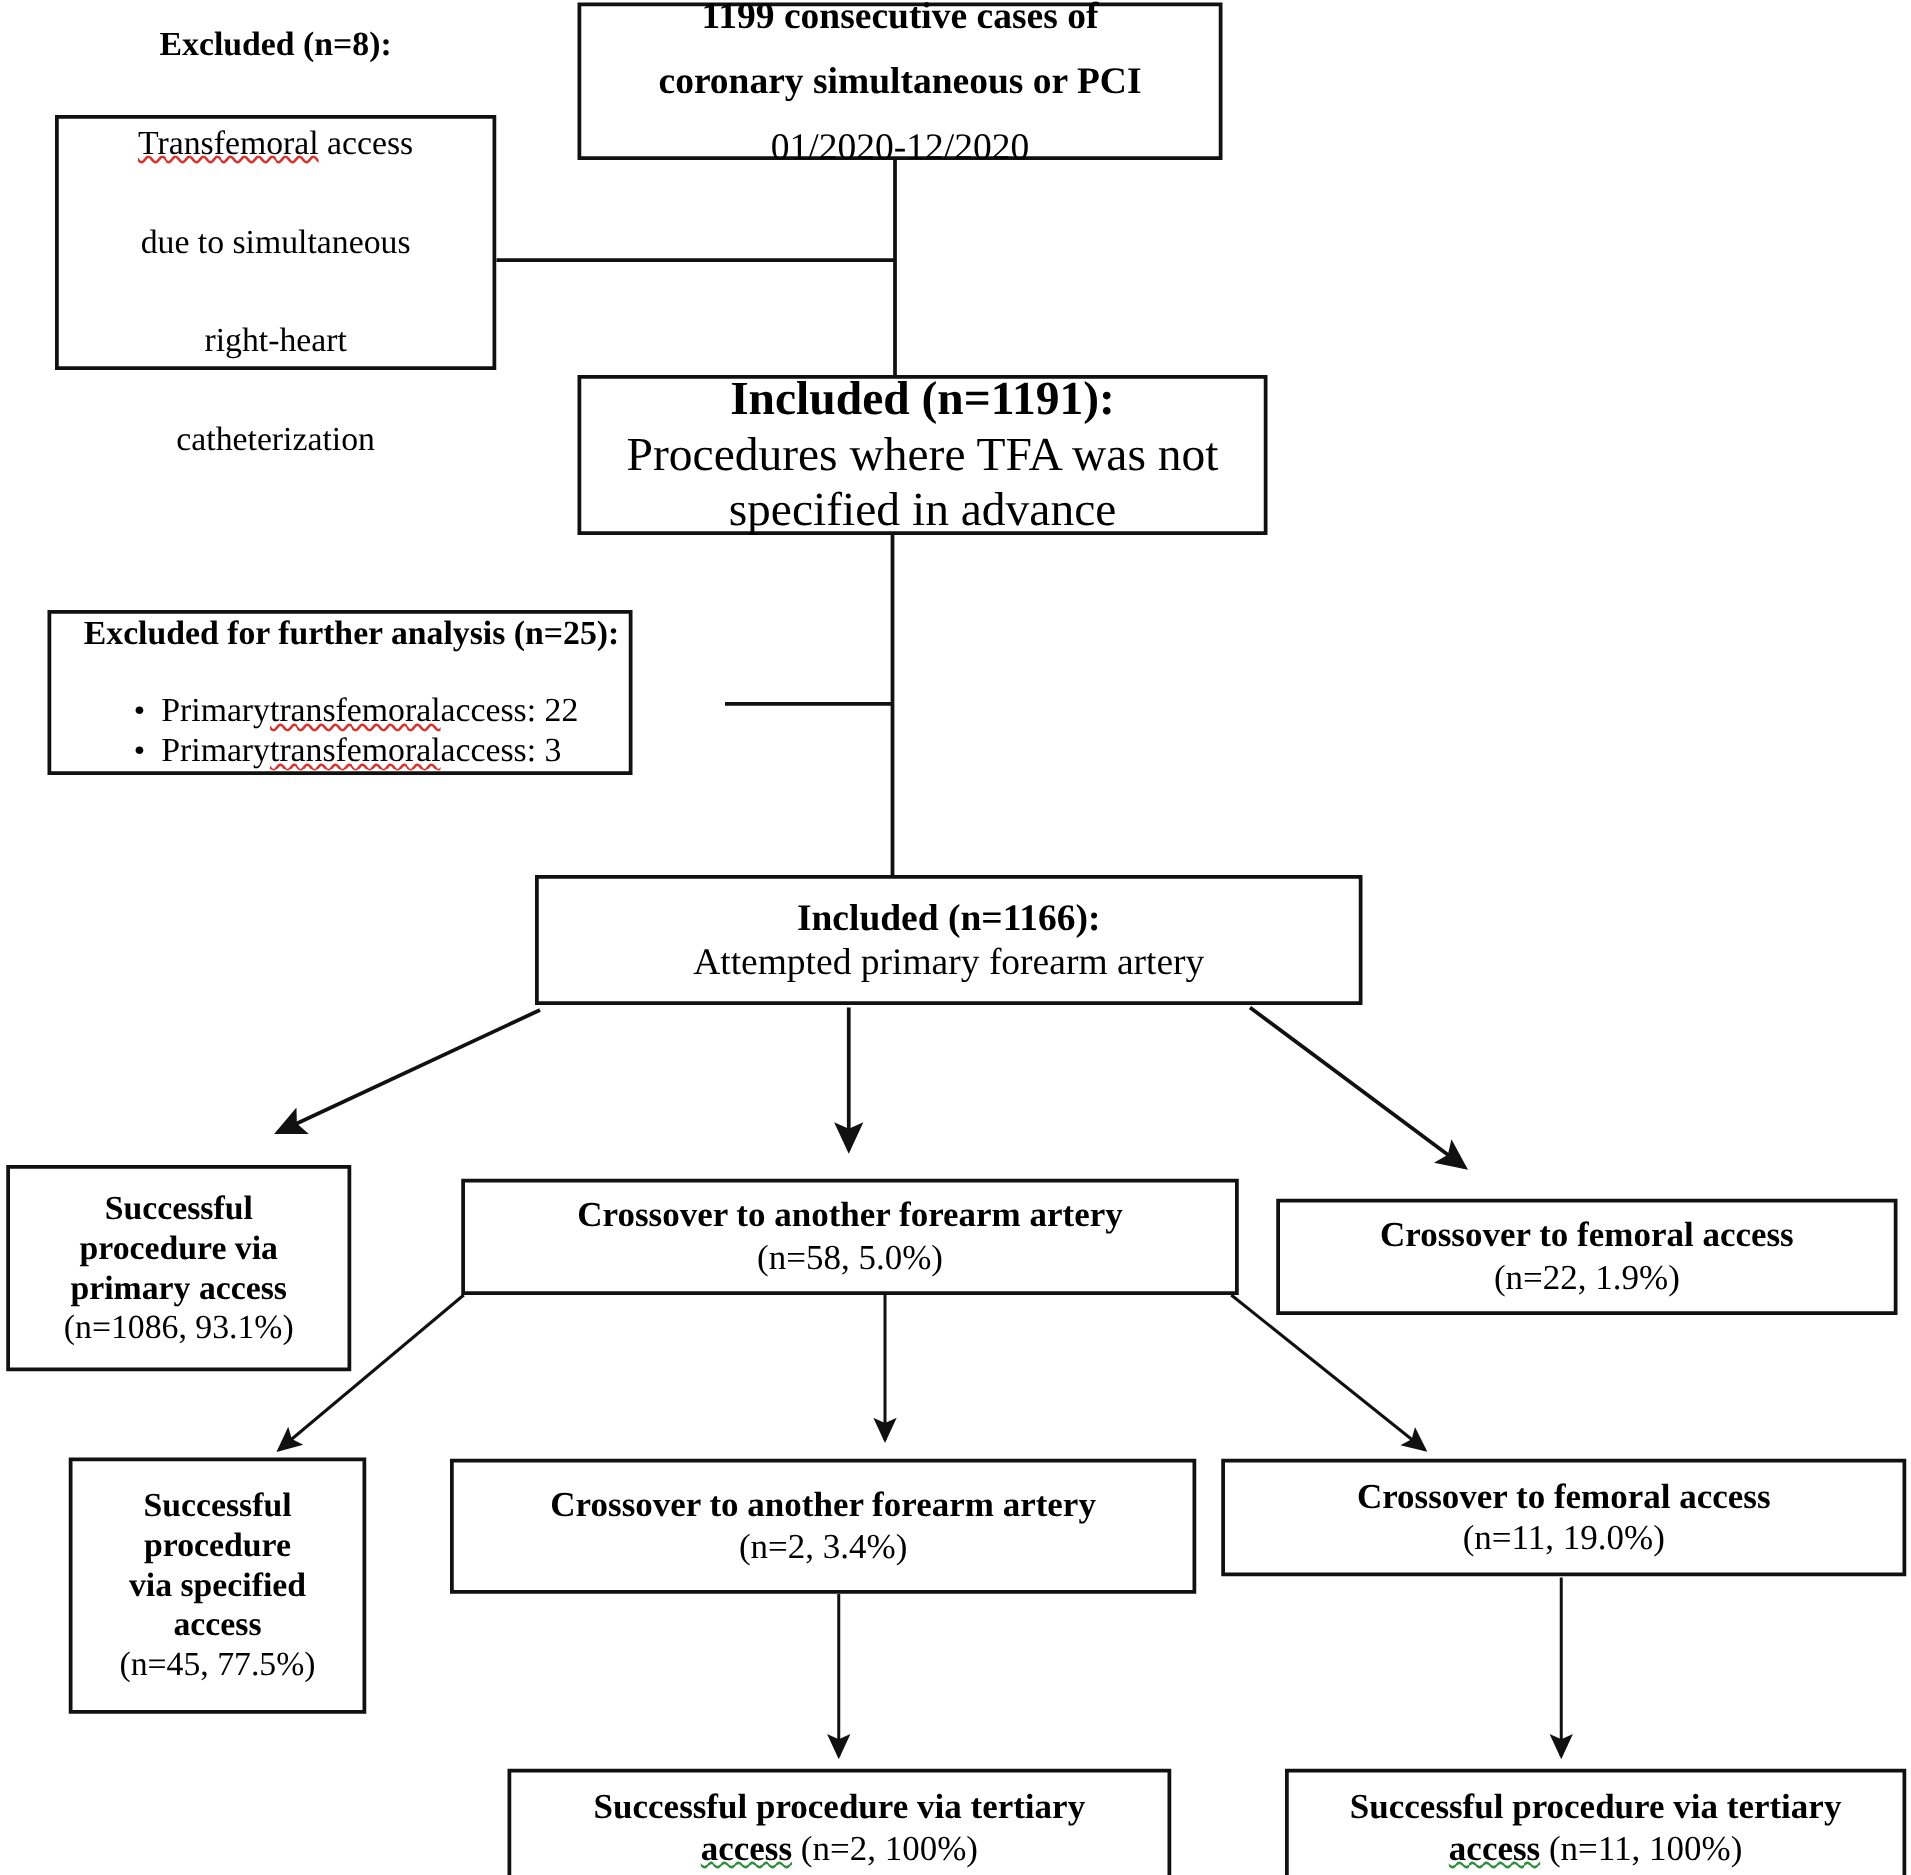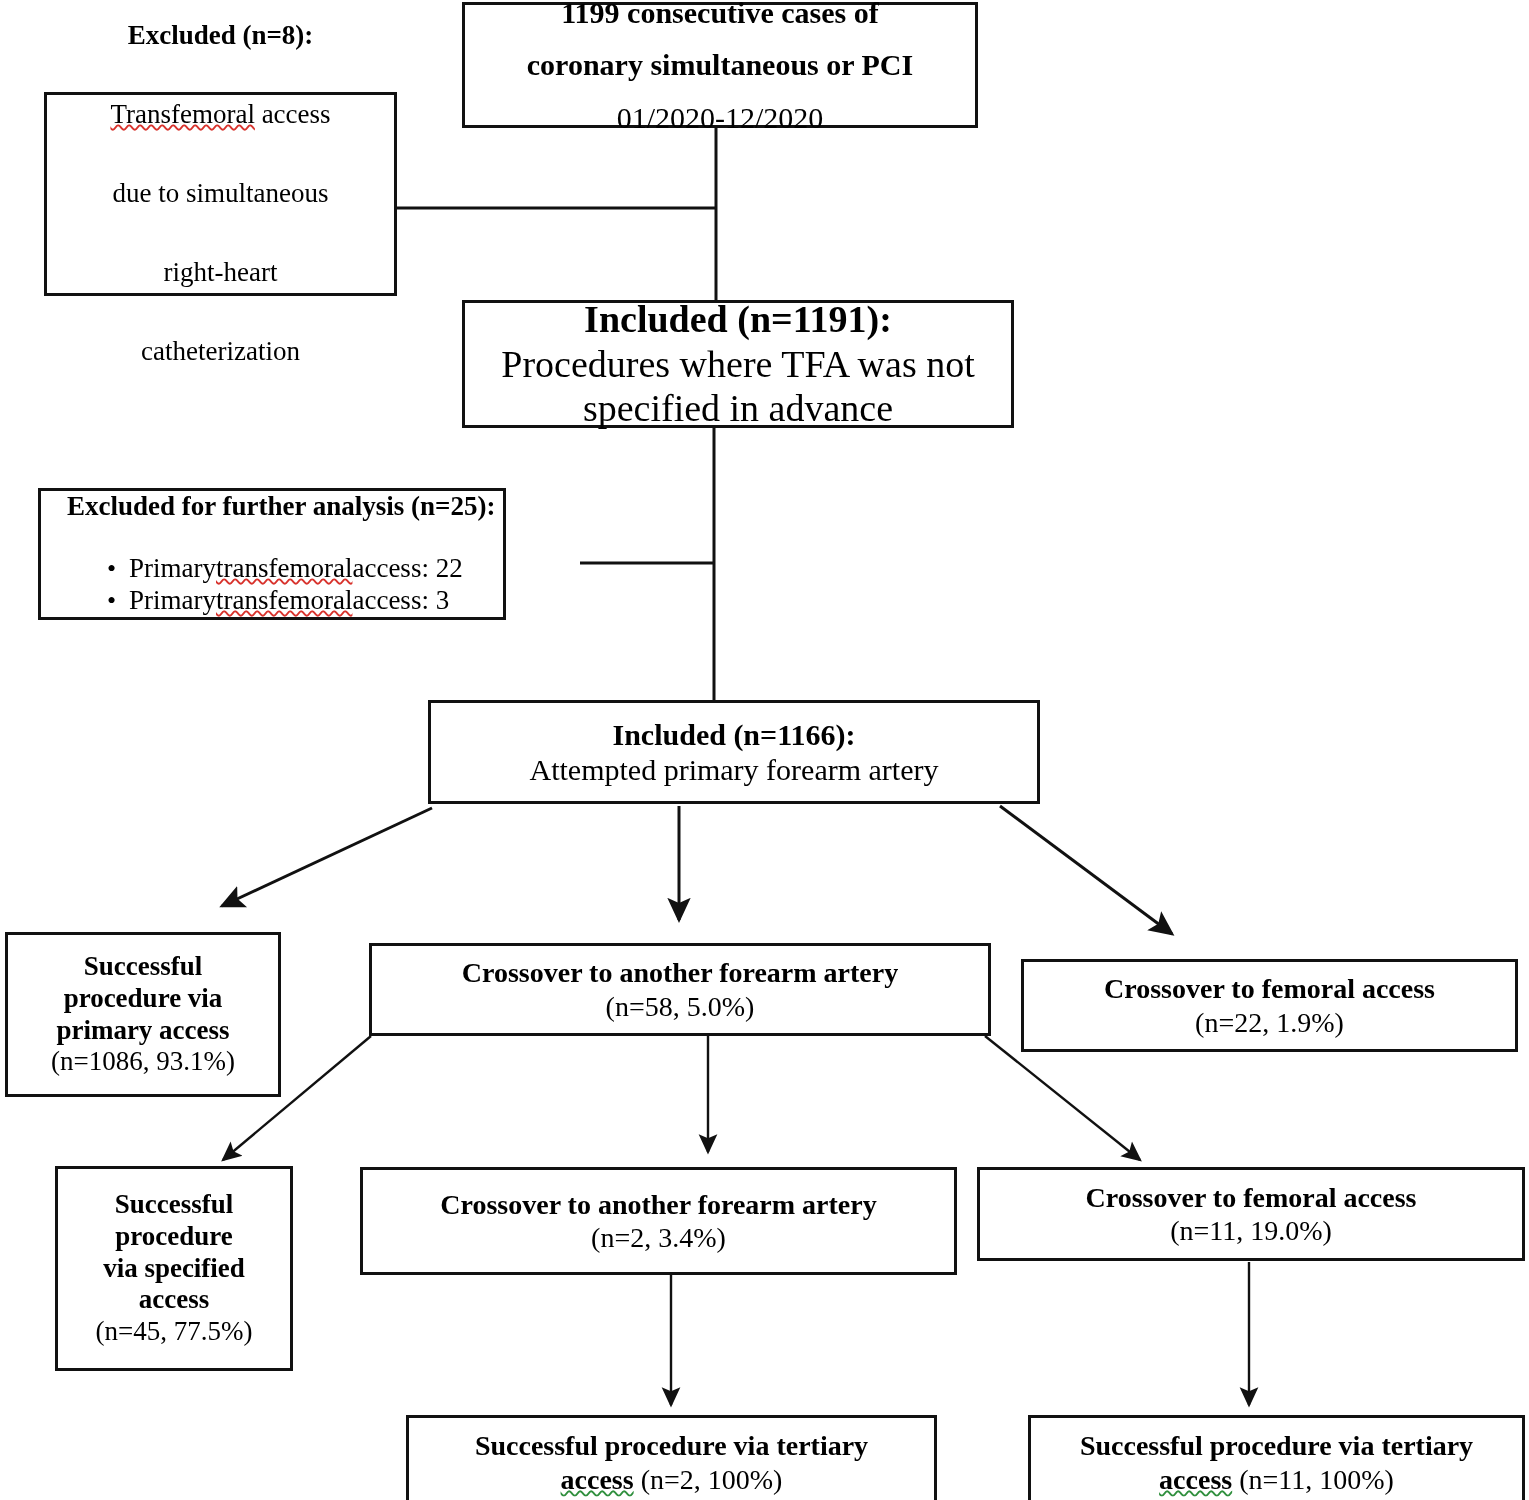--- a/index.html
+++ b/index.html
@@ -62,21 +62,21 @@
     text-decoration-thickness: 1.5px;
     text-underline-offset: 1px;
   }
 
   
   #n-top      { left: 462px;  top: 2px;    width: 516px; height: 126px; font-size: 30px; gap: 17px; }
   #n-excl8    { left: 44px;   top: 92px;   width: 353px; height: 204px; font-size: 27px; gap: 47px; }
   #n-incl1191 { left: 462px;  top: 300px;  width: 552px; height: 128px; font-size: 38px; }
   #n-excl25   { left: 2px;    top: 488px;  width: 468px; height: 132px; font-size: 27px;
                 align-items: stretch; justify-content: space-between; text-align: left; margin-left: 36px; }
-  #n-incl1166 { left: 428px;  top: 700px;  width: 612px; height: 104px; font-size: 30px; }
+  #n-incl1166 { left: 428px;  top: 700px;  width: 662px; height: 104px; font-size: 30px; }
 
   #n-succ1    { left: 5px;    top: 932px;  width: 276px; height: 165px; font-size: 27px; }
   #n-cross58  { left: 369px;  top: 943px;  width: 622px; height: 93px;  font-size: 28px; }
   #n-crossfem22 { left: 1021px; top: 959px; width: 497px; height: 93px; font-size: 28px; }
 
   #n-succ2    { left: 55px;   top: 1166px; width: 238px; height: 205px; font-size: 27px; }
   #n-cross2   { left: 360px;  top: 1167px; width: 597px; height: 108px; font-size: 28px; }
   #n-crossfem11 { left: 977px; top: 1167px; width: 548px; height: 94px; font-size: 28px; }
 
   #n-tert2    { left: 406px;  top: 1415px; width: 531px; height: 95px;  font-size: 28px; }

